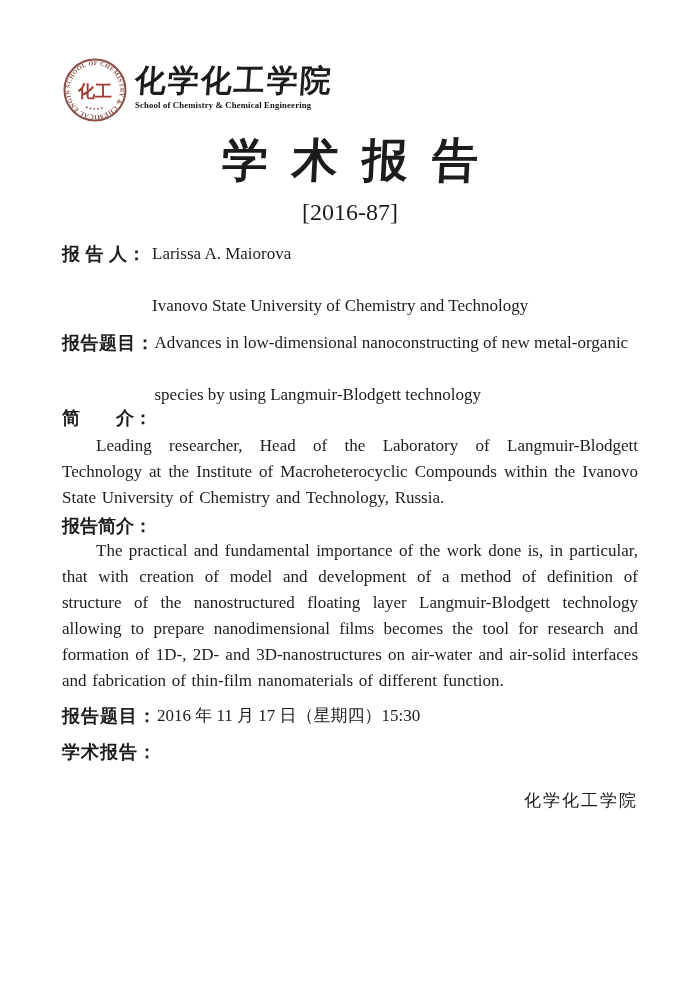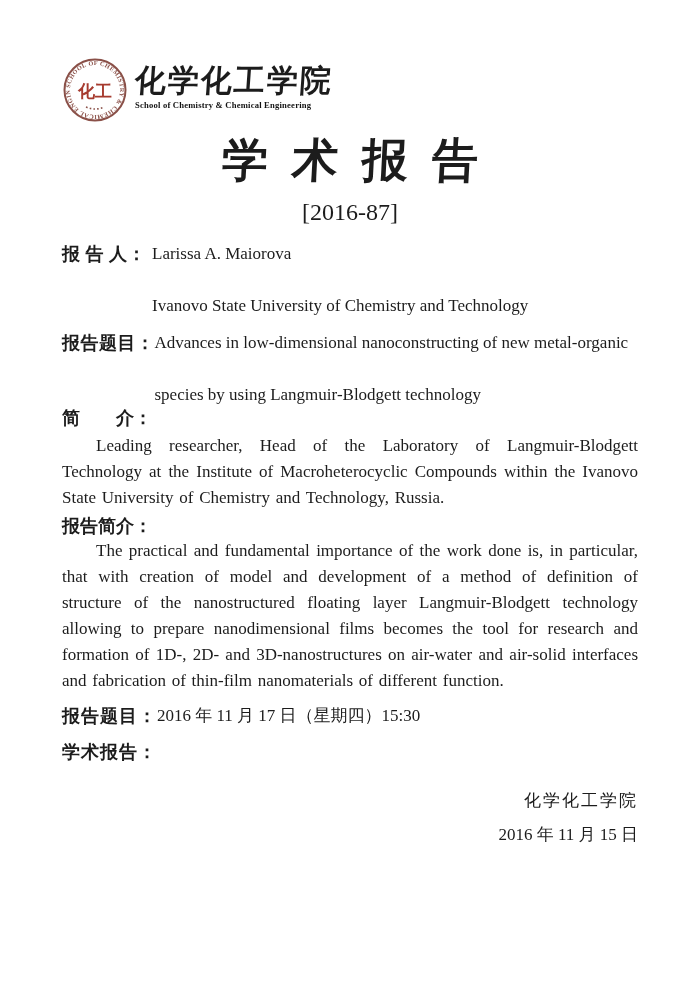--- a/index.html
+++ b/index.html
@@ -117,16 +117,15 @@
     <div class="f-label">报告题目：</div>
     <div class="f-value">2016 年 11 月 17 日（星期四）15:30</div>
   </div>
 
   <div class="field row-venue">
     <div class="f-label">学术报告：</div>
   </div>
 
   <div class="footer">
     <div class="footer-sign">化学化工学院</div>
-    <div class="footer-date">2016 年 11 月 15 日</div>
   </div>
 
 </div>
 
 </body></html>

